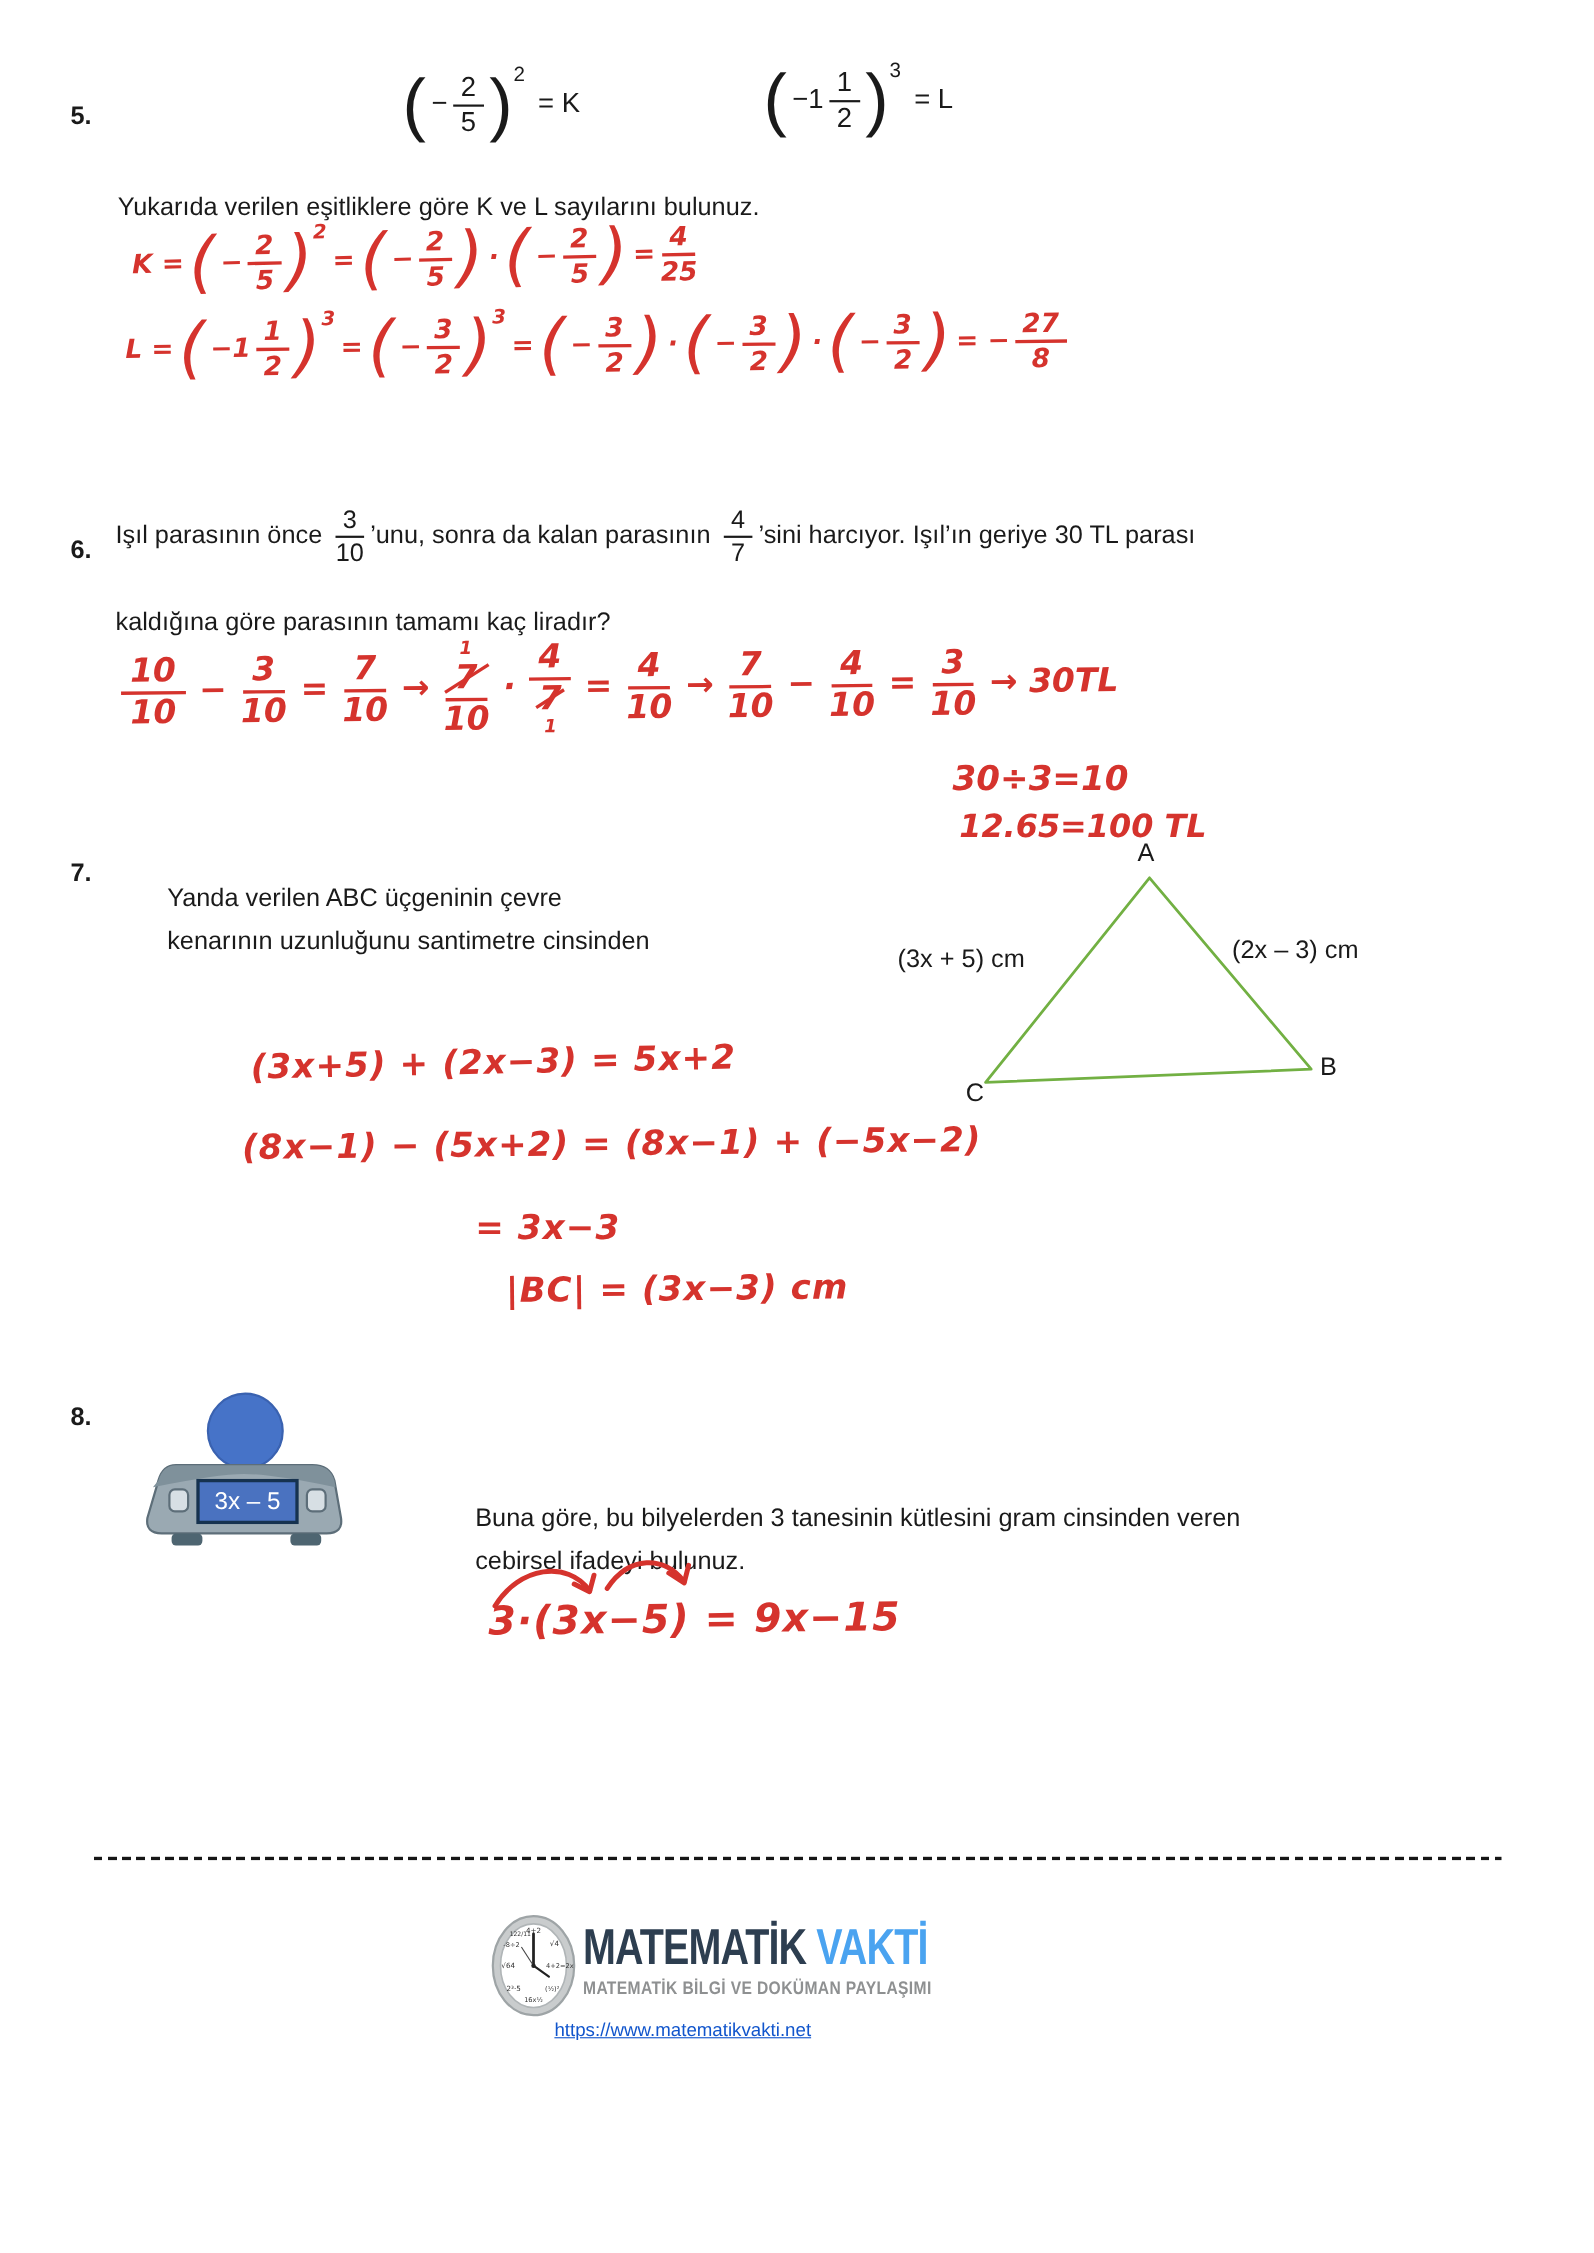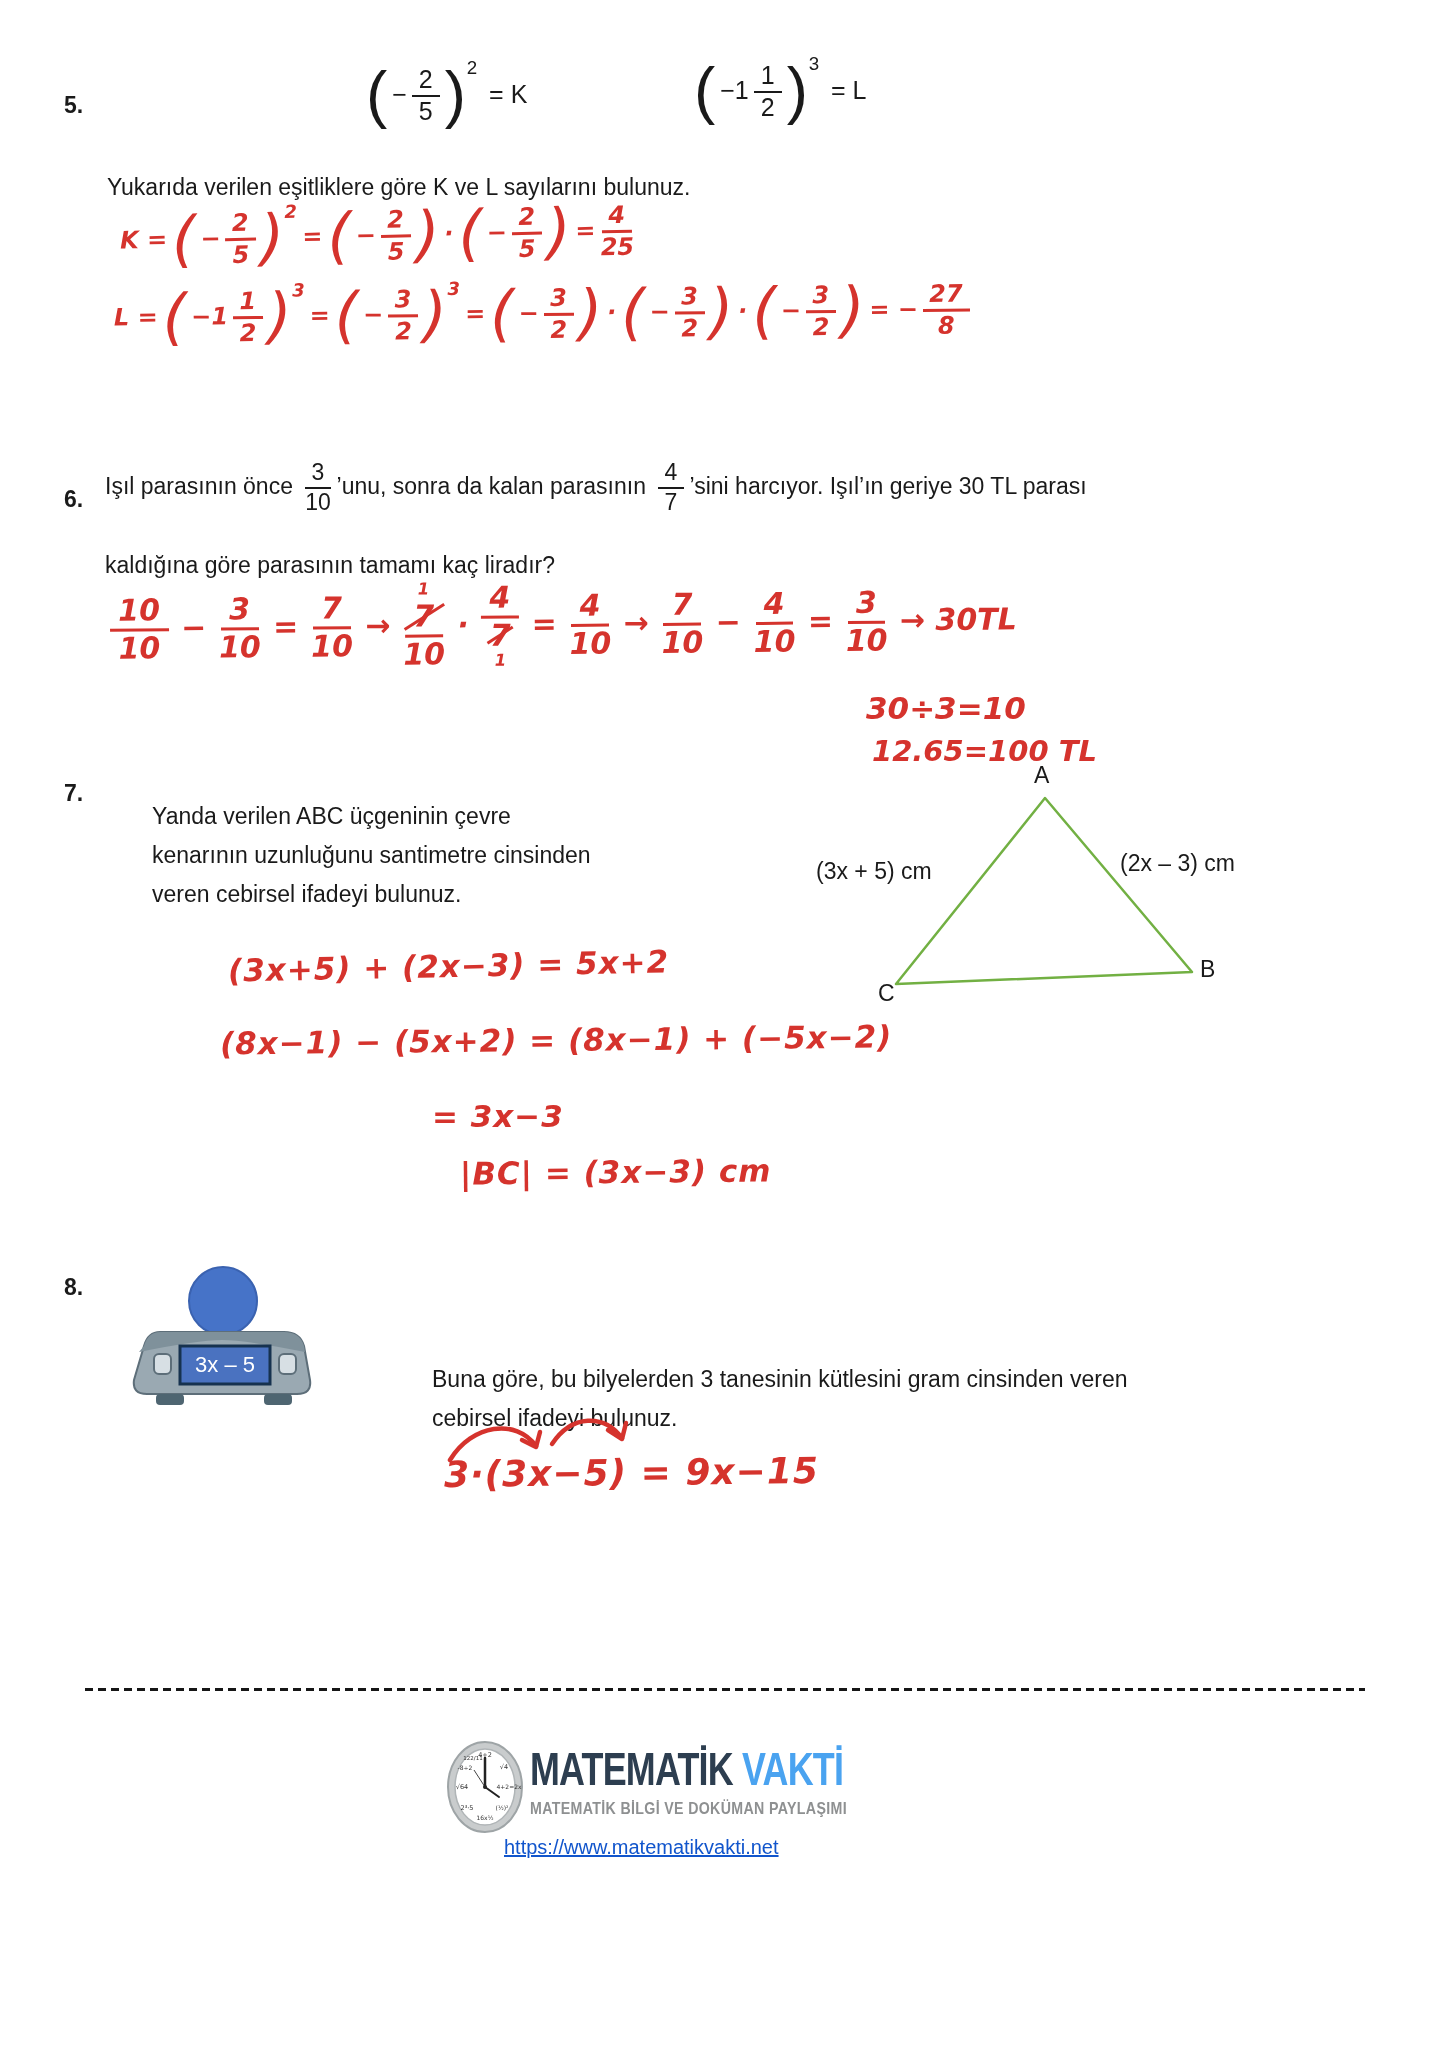--- a/index.html
+++ b/index.html
@@ -44,21 +44,21 @@
   .hand-plain{font-size:31px;letter-spacing:1px;}
 
   
   .dashes{height:3px;background:repeating-linear-gradient(90deg,#161616 0 8px,transparent 8px 13px);}
 
   
   .logo-title{font-size:46px;font-weight:800;letter-spacing:-1px;transform:scaleX(0.78);transform-origin:left top;white-space:nowrap;line-height:1;}
   .logo-title .navy{color:#2d3e50;}
   .logo-title .blue{color:#4aa3f0;}
   .logo-tagline{margin-top:7px;font-size:16.5px;font-weight:bold;color:#8e9091;letter-spacing:0.4px;transform:scaleX(0.86);transform-origin:left top;white-space:nowrap;}
-  .footer-url{font-size:20px;color:var(--link);text-decoration:underline;}
+  .footer-url{font-size:17px;color:var(--link);text-decoration:underline;}
 </style>
 </head>
 <body>
 
 <div class="abs qnum printed" style="left:64px;top:92px;">5.</div>
 <div class="abs math printed" style="left:366px;top:62px;font-size:25px;">
     <span class="pwrap">
       <span class="paren">(</span>
     </span>
     <span class="mtxt">−</span>
@@ -266,21 +266,20 @@
     </span>
     <span class="mtxt">→ 30TL</span>
   </div>
 <div class="abs hand" style="left:866px;top:690px;font-size:31px;">30÷3=10</div>
 <div class="abs hand" style="left:872px;top:734px;font-size:29px;">12.65=100 TL</div>
 
 <div class="abs qnum printed" style="left:64px;top:780px;">7.</div>
 <div class="abs qtext printed" style="left:152px;top:797px;">
   <div>Yanda verilen ABC üçgeninin çevre</div>
   <div>kenarının uzunluğunu santimetre cinsinden</div>
-  <div>veren cebirsel ifadeyi bulunuz.</div>
 </div>
 
 <div class="abs" style="left:620px;top:756px;width:690px;height:252px;">
   <svg width="690" height="252" viewBox="0 0 690 252">
     <polygon points="425,42 276,228 572,216" fill="none" stroke="#72b043" stroke-width="2.5" stroke-linejoin="round"></polygon>
   </svg>
   <div class="abs printed" style="left:414px;top:6px;font-size:23px;">A</div>
   <div class="abs printed" style="left:258px;top:224px;font-size:23px;">C</div>
   <div class="abs printed" style="left:580px;top:200px;font-size:23px;">B</div>
   <div class="abs printed" style="left:196px;top:102px;font-size:23px;">(3x + 5) cm</div>

